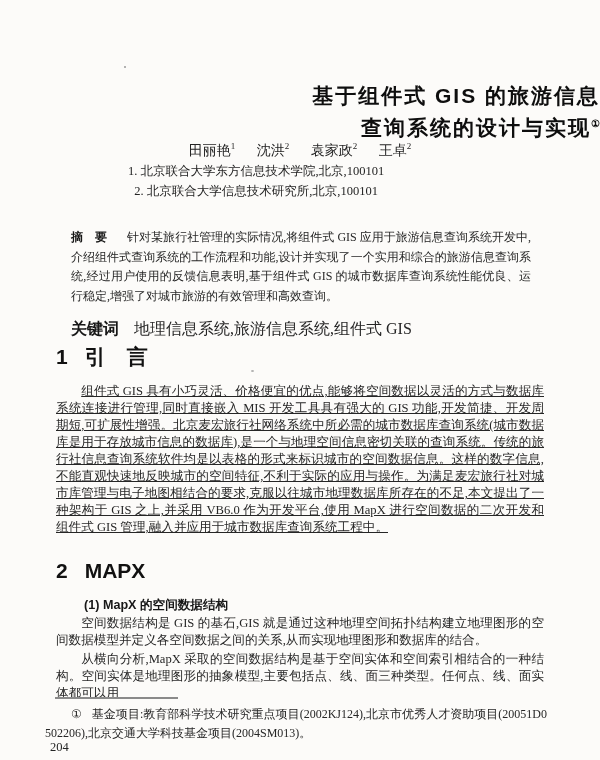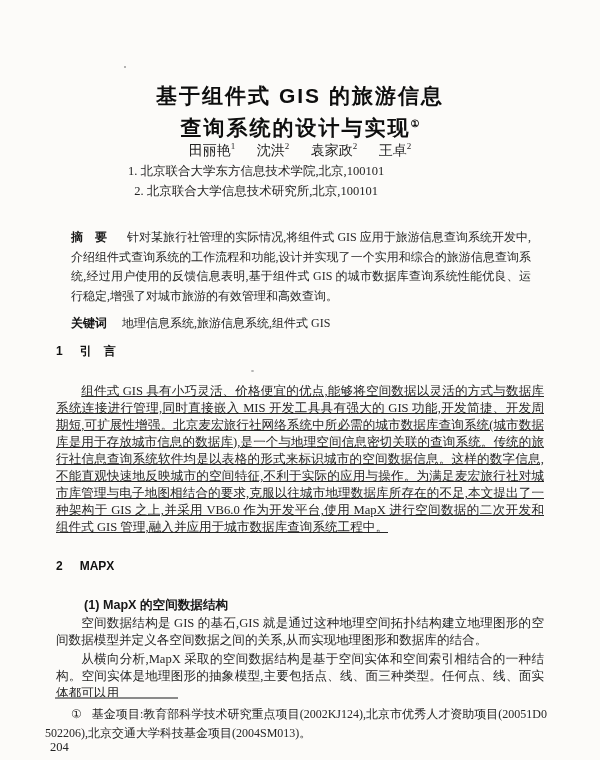--- a/index.html
+++ b/index.html
@@ -8,21 +8,21 @@
     background:#f6f5f2;
     font-family:"Liberation Serif", serif;
     color:#1f1f1f;
   }
   .page{
     position:relative;width:600px;height:760px;
     background:#fcfbf9;overflow:hidden;
   }
   .title{
     position:absolute;top:82px;left:0;width:600px;
-    text-align:center;margin:0;
+    text-align:right;margin:0;
     font-family:"Liberation Sans", sans-serif;
     font-weight:bold;font-size:21px;line-height:28px;
     color:#0e0e0e;letter-spacing:2px;
   }
   .title sup{font-size:10px;letter-spacing:0;}
   .authors{
     position:absolute;top:141px;left:0;width:600px;
     text-align:center;font-size:14px;color:#242424;
   }
   .author{margin:0 9px;}
@@ -36,27 +36,27 @@
     font-size:12px;line-height:19.5px;
     text-align:justify;word-break:break-all;color:#262626;
   }
   .label-bold{
     font-family:"Liberation Sans", sans-serif;
     font-weight:bold;color:#171717;
   }
   .abstract .label-bold{margin-right:20px;}
   .keywords{
     position:absolute;top:303px;left:71px;width:470px;
-    font-size:12px;color:#262626;
+    font-size:16px;color:#262626;
   }
   .keywords .label-bold{margin-right:15px;}
   .section-heading{
     position:absolute;left:56px;margin:0;
     font-family:"Liberation Sans", sans-serif;
-    font-weight:bold;font-size:12px;color:#111;
+    font-weight:bold;font-size:21px;color:#111;
   }
   .heading-1{top:343px;}
   .heading-2{top:559px;}
   .section-heading .sec-num{margin-right:17px;}
   .body-para{
     position:absolute;left:56px;width:488px;margin:0;
     font-size:12.6px;line-height:17px;
     text-align:justify;word-break:break-all;
     text-indent:2em;color:#262626;
   }

